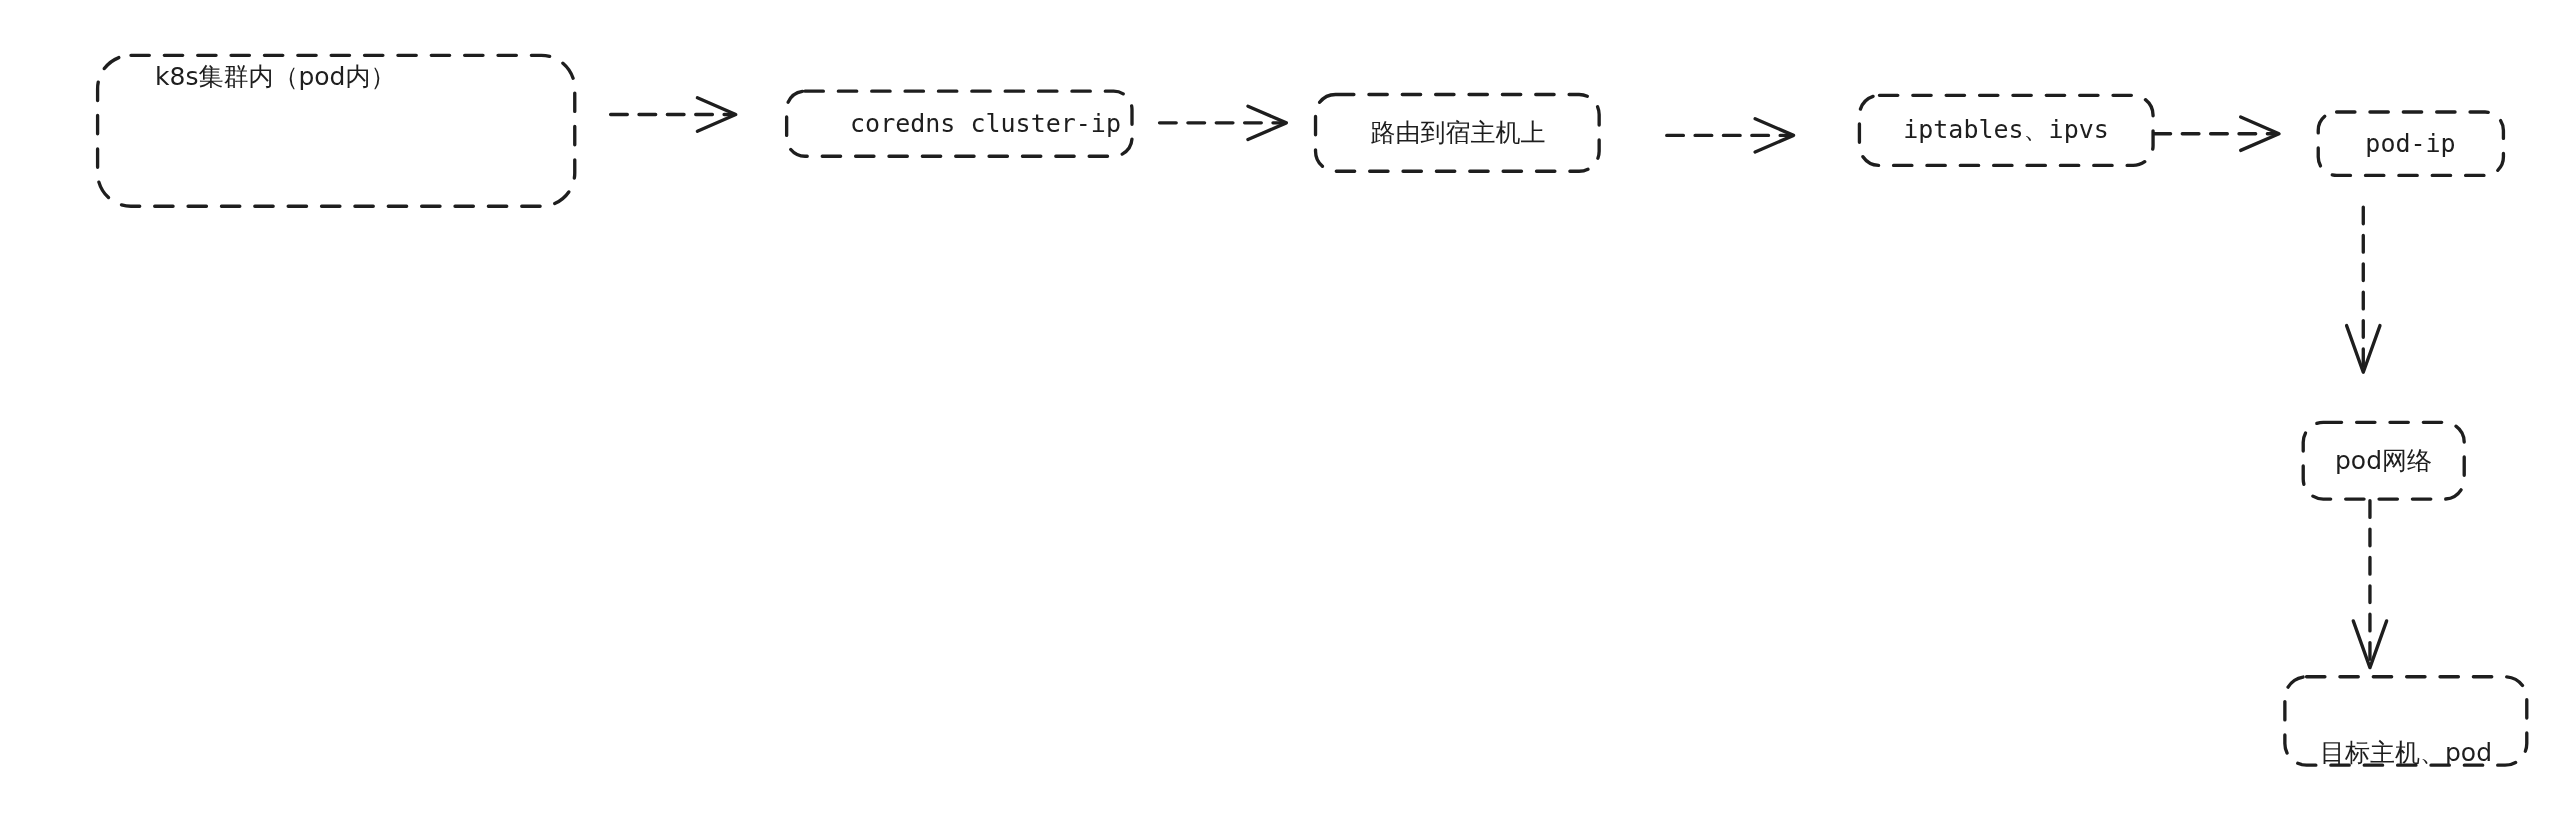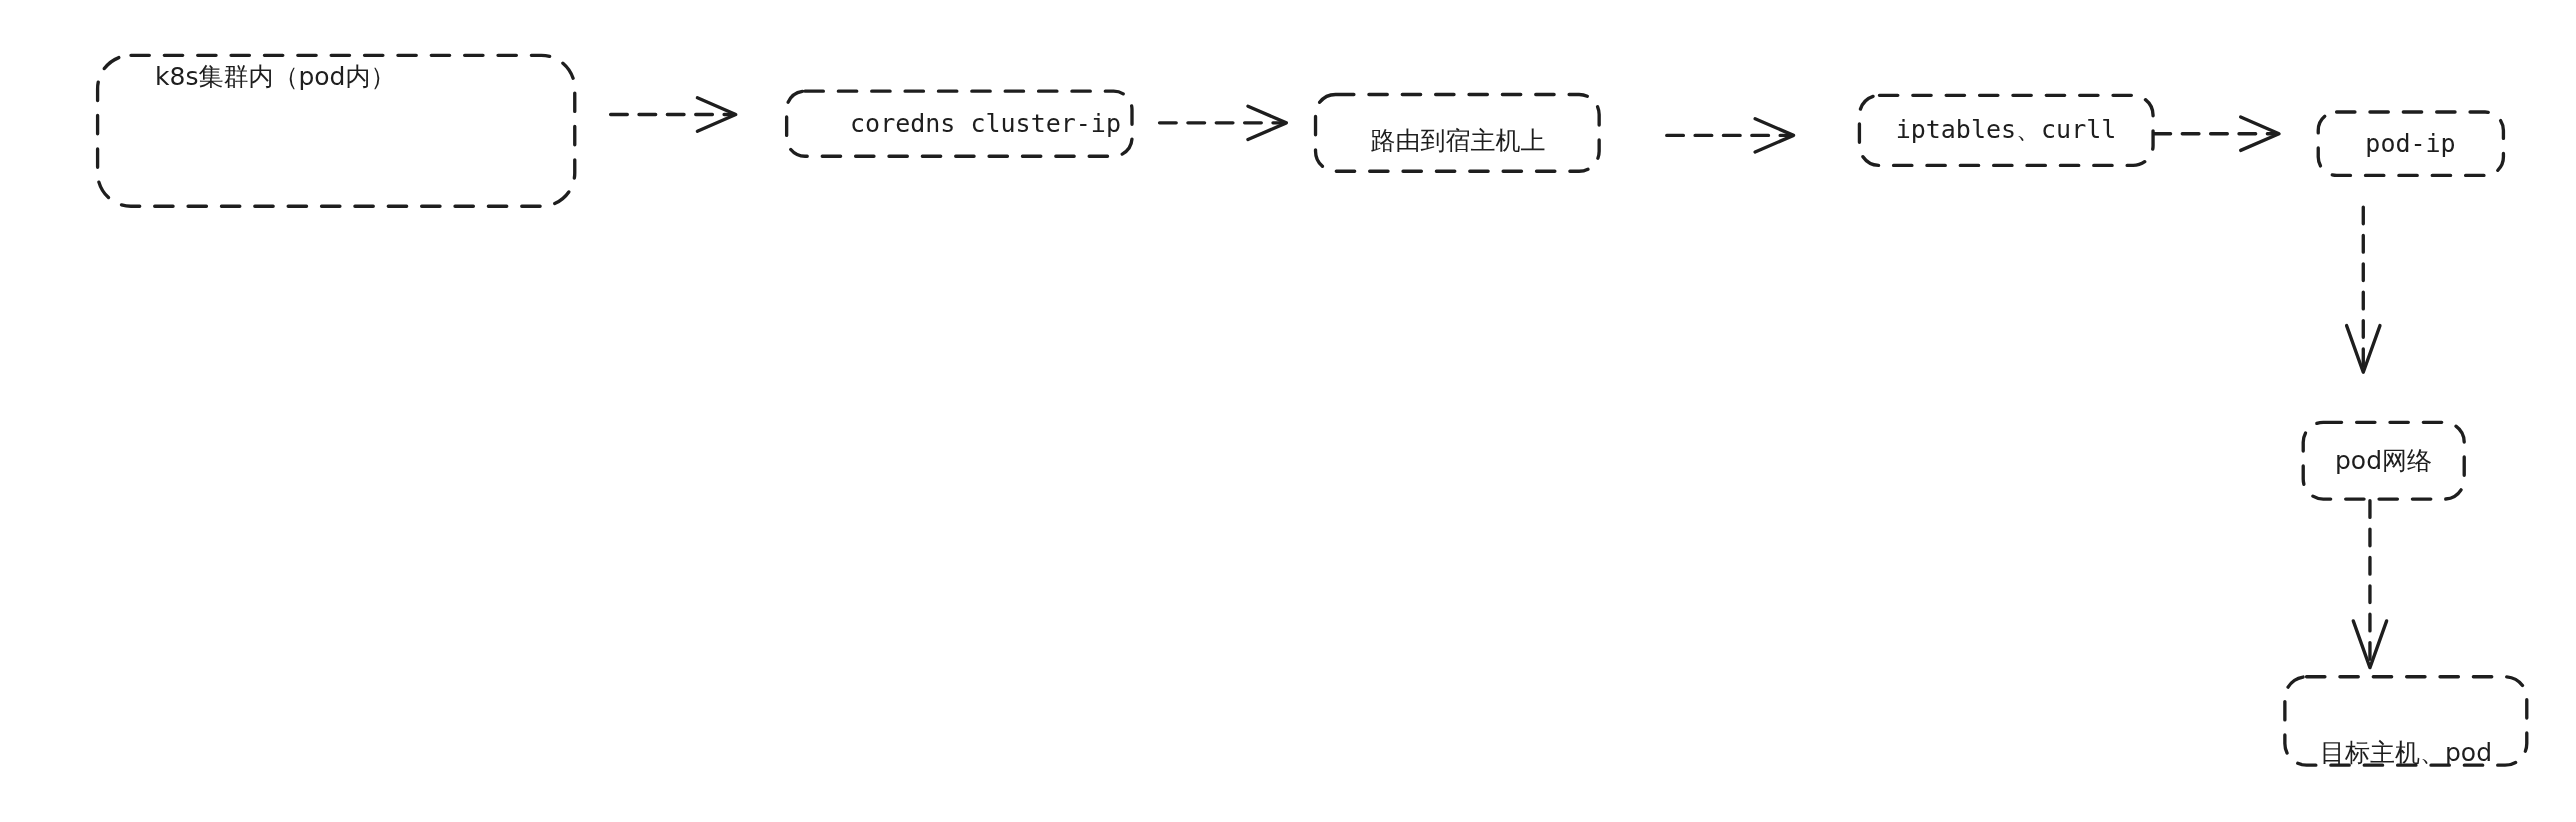--- a/index.html
+++ b/index.html
@@ -76,26 +76,26 @@
 </svg>
 
 <div class="node" style="left:98px; top:55px; width:477px; height:151px; padding-left:57px; justify-content:flex-start; padding-top:6.7px; padding-bottom:6.7px;">
   <span class="label sans">k8s集群内（pod内）</span>
 </div>
 
 <div class="node center" style="left:813px; top:91px; width:345px; height:65px;">
   <span class="label mono">coredns cluster-ip</span>
 </div>
 
-<div class="node center" style="left:1316px; top:102px; width:284px; height:77px;">
+<div class="node center" style="left:1316px; top:94px; width:284px; height:77px;">
   <span class="label sans">路由到宿主机上</span>
 </div>
 
 <div class="node center" style="left:1859px; top:95px; width:294px; height:70px;">
-  <span class="label mono">iptables、curll</span>
+  <span class="label mono">iptables、ipvs</span>
 </div>
 
 <div class="node center" style="left:2318px; top:112px; width:185px; height:63px;">
   <span class="label mono">pod-ip</span>
 </div>
 
 <div class="node center" style="left:2303px; top:422px; width:161px; height:77px;">
   <span class="label sans">pod网络</span>
 </div>
 

